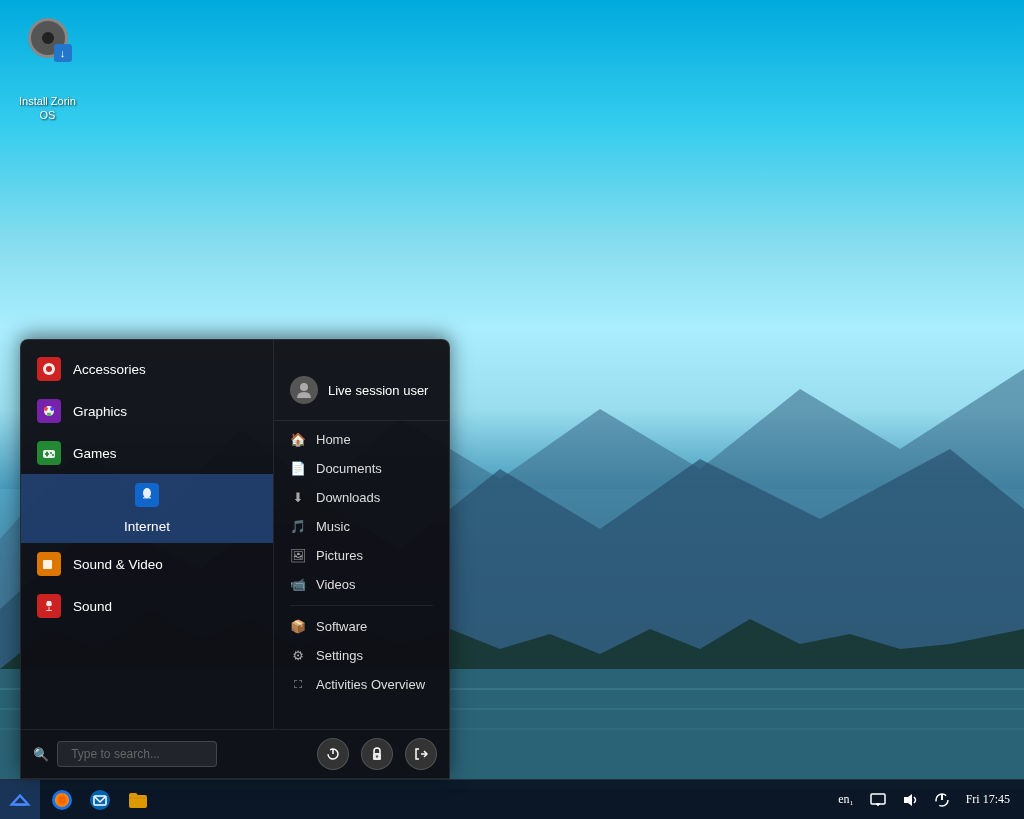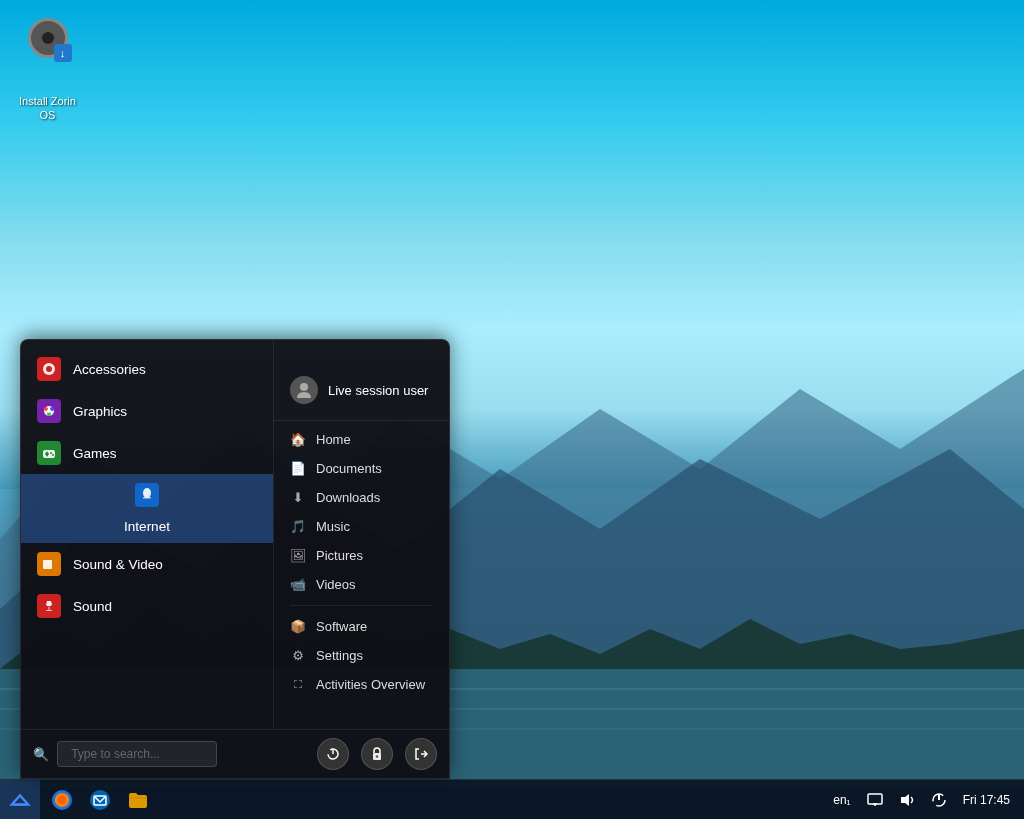--- a/index.html
+++ b/index.html
@@ -154,20 +154,21 @@
       padding-right: 10px;
       color: white;
       font-size: 12px;
     }
     .taskbar-right .tray-item {
       display: flex;
       align-items: flex-start;
       gap: 3px;
       cursor: pointer;
       padding: 2px 4px;
+      font-family: Liberation Serif, serif;
     }
 
     
     .start-menu {
       position: absolute;
       bottom: 40px;
       left: 20px;
       width: 430px;
       height: 440px;
       background: rgba(15, 15, 20, 0.96);

